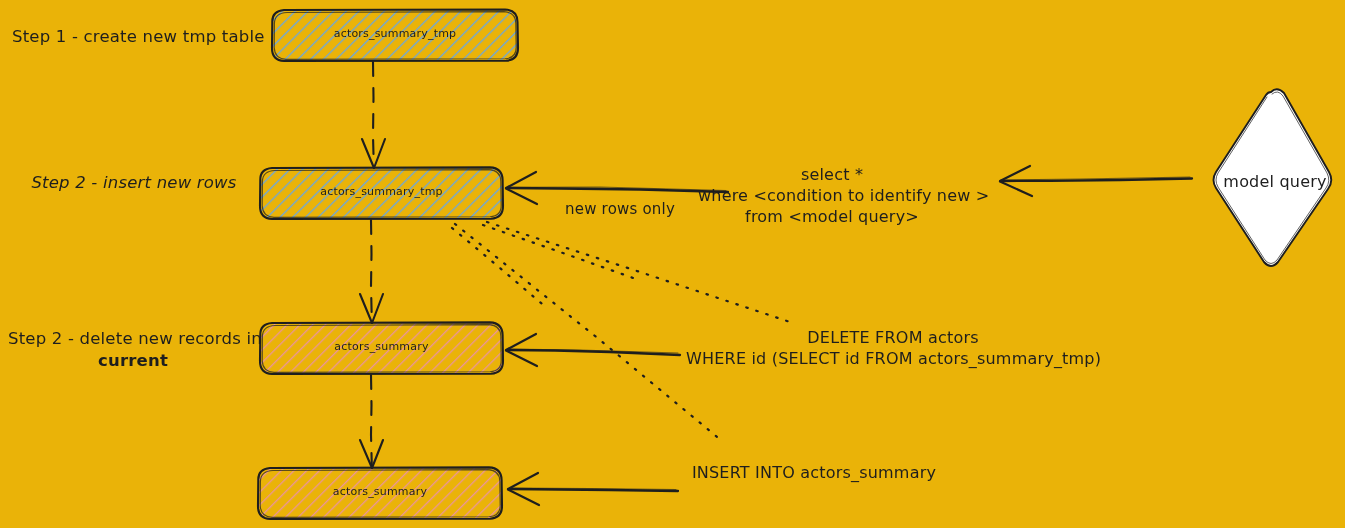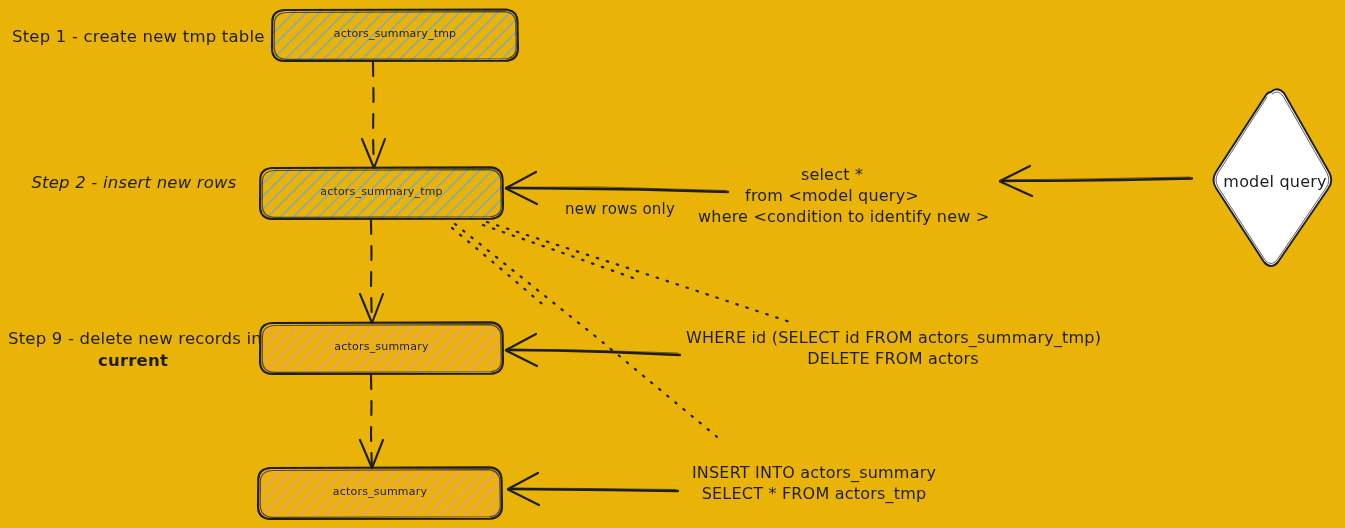--- a/index.html
+++ b/index.html
@@ -158,48 +158,47 @@
     </g>
   </svg>
 
   <div class="hand-text step-label" style="left:12px; top:26px; width:250px;">Step 1 - create new tmp table</div>
 
   <div style="position:absolute; left:18px; top:172px; width:232px;font-style:italic;">
     <div class="hand-text step-label" style="position:static;">Step 2 - insert new rows</div>
   </div>
 
   <div style="position:absolute; left:8px; top:328px; width:250px;">
-    <div class="hand-text step-label" style="position:static;">Step 9 - delete new records in</div>
+    <div class="hand-text step-label" style="position:static;">Step 2 - delete new records in</div>
     <div class="hand-text step-label" style="position:static;font-weight:bold;">current</div>
   </div>
 
   <div style="position:absolute; left:14px; top:473px; width:232px;">
   </div>
 
   <div class="hand-text box-label" style="left:272px; top:27px; width:246px;">actors_summary_tmp</div>
 
   <div class="hand-text box-label" style="left:260px; top:185px; width:243px;">actors_summary_tmp</div>
 
   <div class="hand-text box-label" style="left:260px; top:340px; width:243px;">actors_summary</div>
 
   <div class="hand-text box-label" style="left:258px; top:485px; width:244px;">actors_summary</div>
 
   <div class="hand-text node-diamond-label" style="left:1215px; top:171px; width:120px;">model query</div>
 
   <div style="position:absolute; left:698px; top:164px; width:268px;">
     <div class="hand-text annot" style="position:static;">select *</div>
+    <div class="hand-text annot" style="position:static;">where &lt;condition to identify new &gt;</div>
     <div class="hand-text annot" style="position:static;">from &lt;model query&gt;</div>
-    <div class="hand-text annot" style="position:static;">where &lt;condition to identify new &gt;</div>
   </div>
 
   <div class="hand-text edge-label" style="left:549px; top:200px; width:126px;">new rows only</div>
 
   <div style="position:absolute; left:686px; top:327px; width:414px;">
+    <div class="hand-text annot" style="position:static;">DELETE FROM actors</div>
     <div class="hand-text annot" style="position:static;">WHERE id (SELECT id FROM actors_summary_tmp)</div>
-    <div class="hand-text annot" style="position:static;">DELETE FROM actors</div>
   </div>
 
   <div style="position:absolute; left:683px; top:450px; width:262px;">
     <div class="hand-text annot" style="position:static;margin-top:12px;">INSERT INTO actors_summary</div>
-    <div class="hand-text annot" style="position:static;">SELECT * FROM actors_tmp</div>
   </div>
 
 </div>
 
 </body></html>

